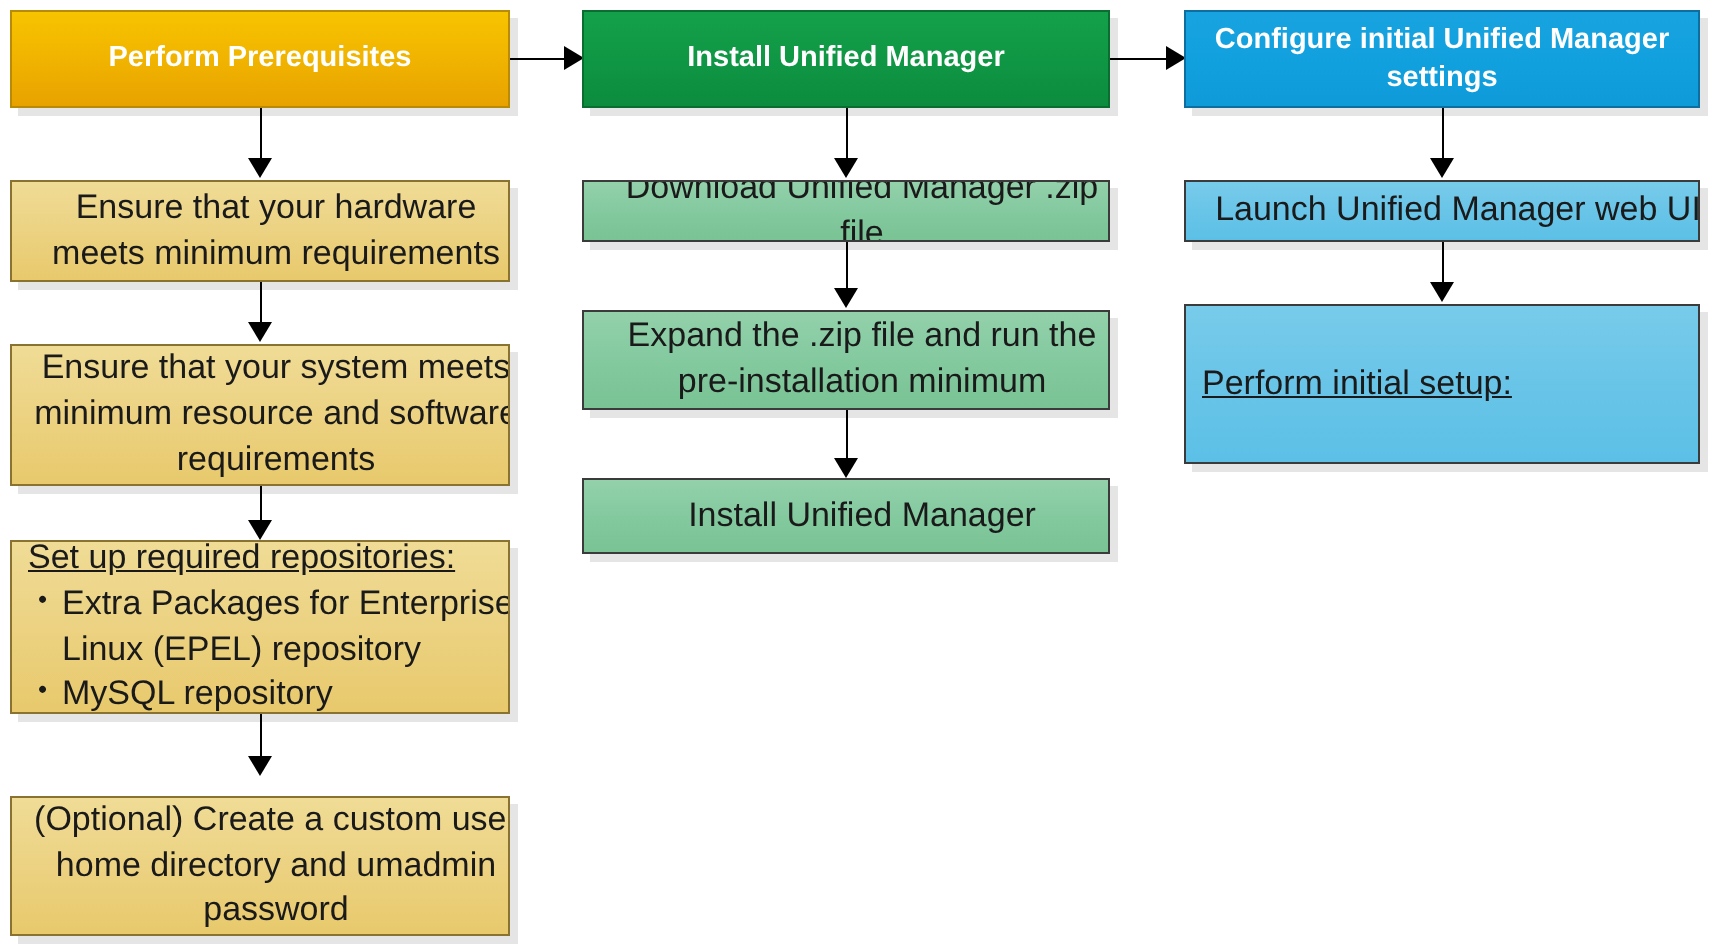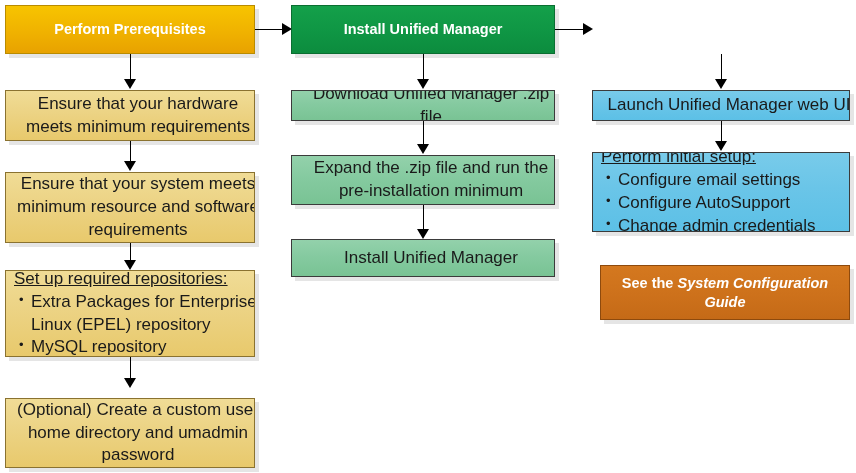--- a/index.html
+++ b/index.html
@@ -209,41 +209,34 @@
   <div class="conn-v" style="left:423px; top:205px; height:25px;"></div>
   <div class="arrow-down" style="left:416.5px; top:229px;"></div>
 
   <div class="node body bd-green centered" style="left:291px; top:239px; width:264px; height:38px;">
     <div class="node-text">Install Unified Manager</div>
   </div>
 
   <div class="conn-h" style="left:555px; top:29px; width:34px;"></div>
   <div class="arrow-right" style="left:583px; top:22.5px;"></div>
 
+  <div class="node header hdr-blue" style="left:592px; top:5px; width:258px; height:49px;">
+    <div class="node-text">Configure initial Unified Manager settings</div>
+  </div>
 
   <div class="conn-v" style="left:721px; top:54px; height:26px;"></div>
   <div class="arrow-down" style="left:714.5px; top:79px;"></div>
 
   <div class="node body bd-blue centered" style="left:592px; top:90px; width:258px; height:31px;justify-content:center;">
     <div class="node-text">Launch Unified Manager web UI</div>
   </div>
 
   <div class="conn-v" style="left:721px; top:121px; height:21px;"></div>
   <div class="arrow-down" style="left:714.5px; top:141px;"></div>
 
   <div class="node body bd-blue listed" style="left:592px; top:152px; width:258px; height:80px;">
     <div class="node-text">
       <span class="lead">Perform initial setup:</span>
-      <ul>
-        <li>Configure email settings</li>
-        <li>Configure AutoSupport</li>
-        <li>Change admin credentials</li>
-      </ul>
     </div>
   </div>
 
-  <div class="node header hdr-orange" style="left:600px; top:265px; width:250px; height:55px;">
-    <div class="node-text">
-      <span>See the </span><span class="italic">System Configuration Guide</span>
-    </div>
-  </div>
 
 </div>
 
 </body></html>

